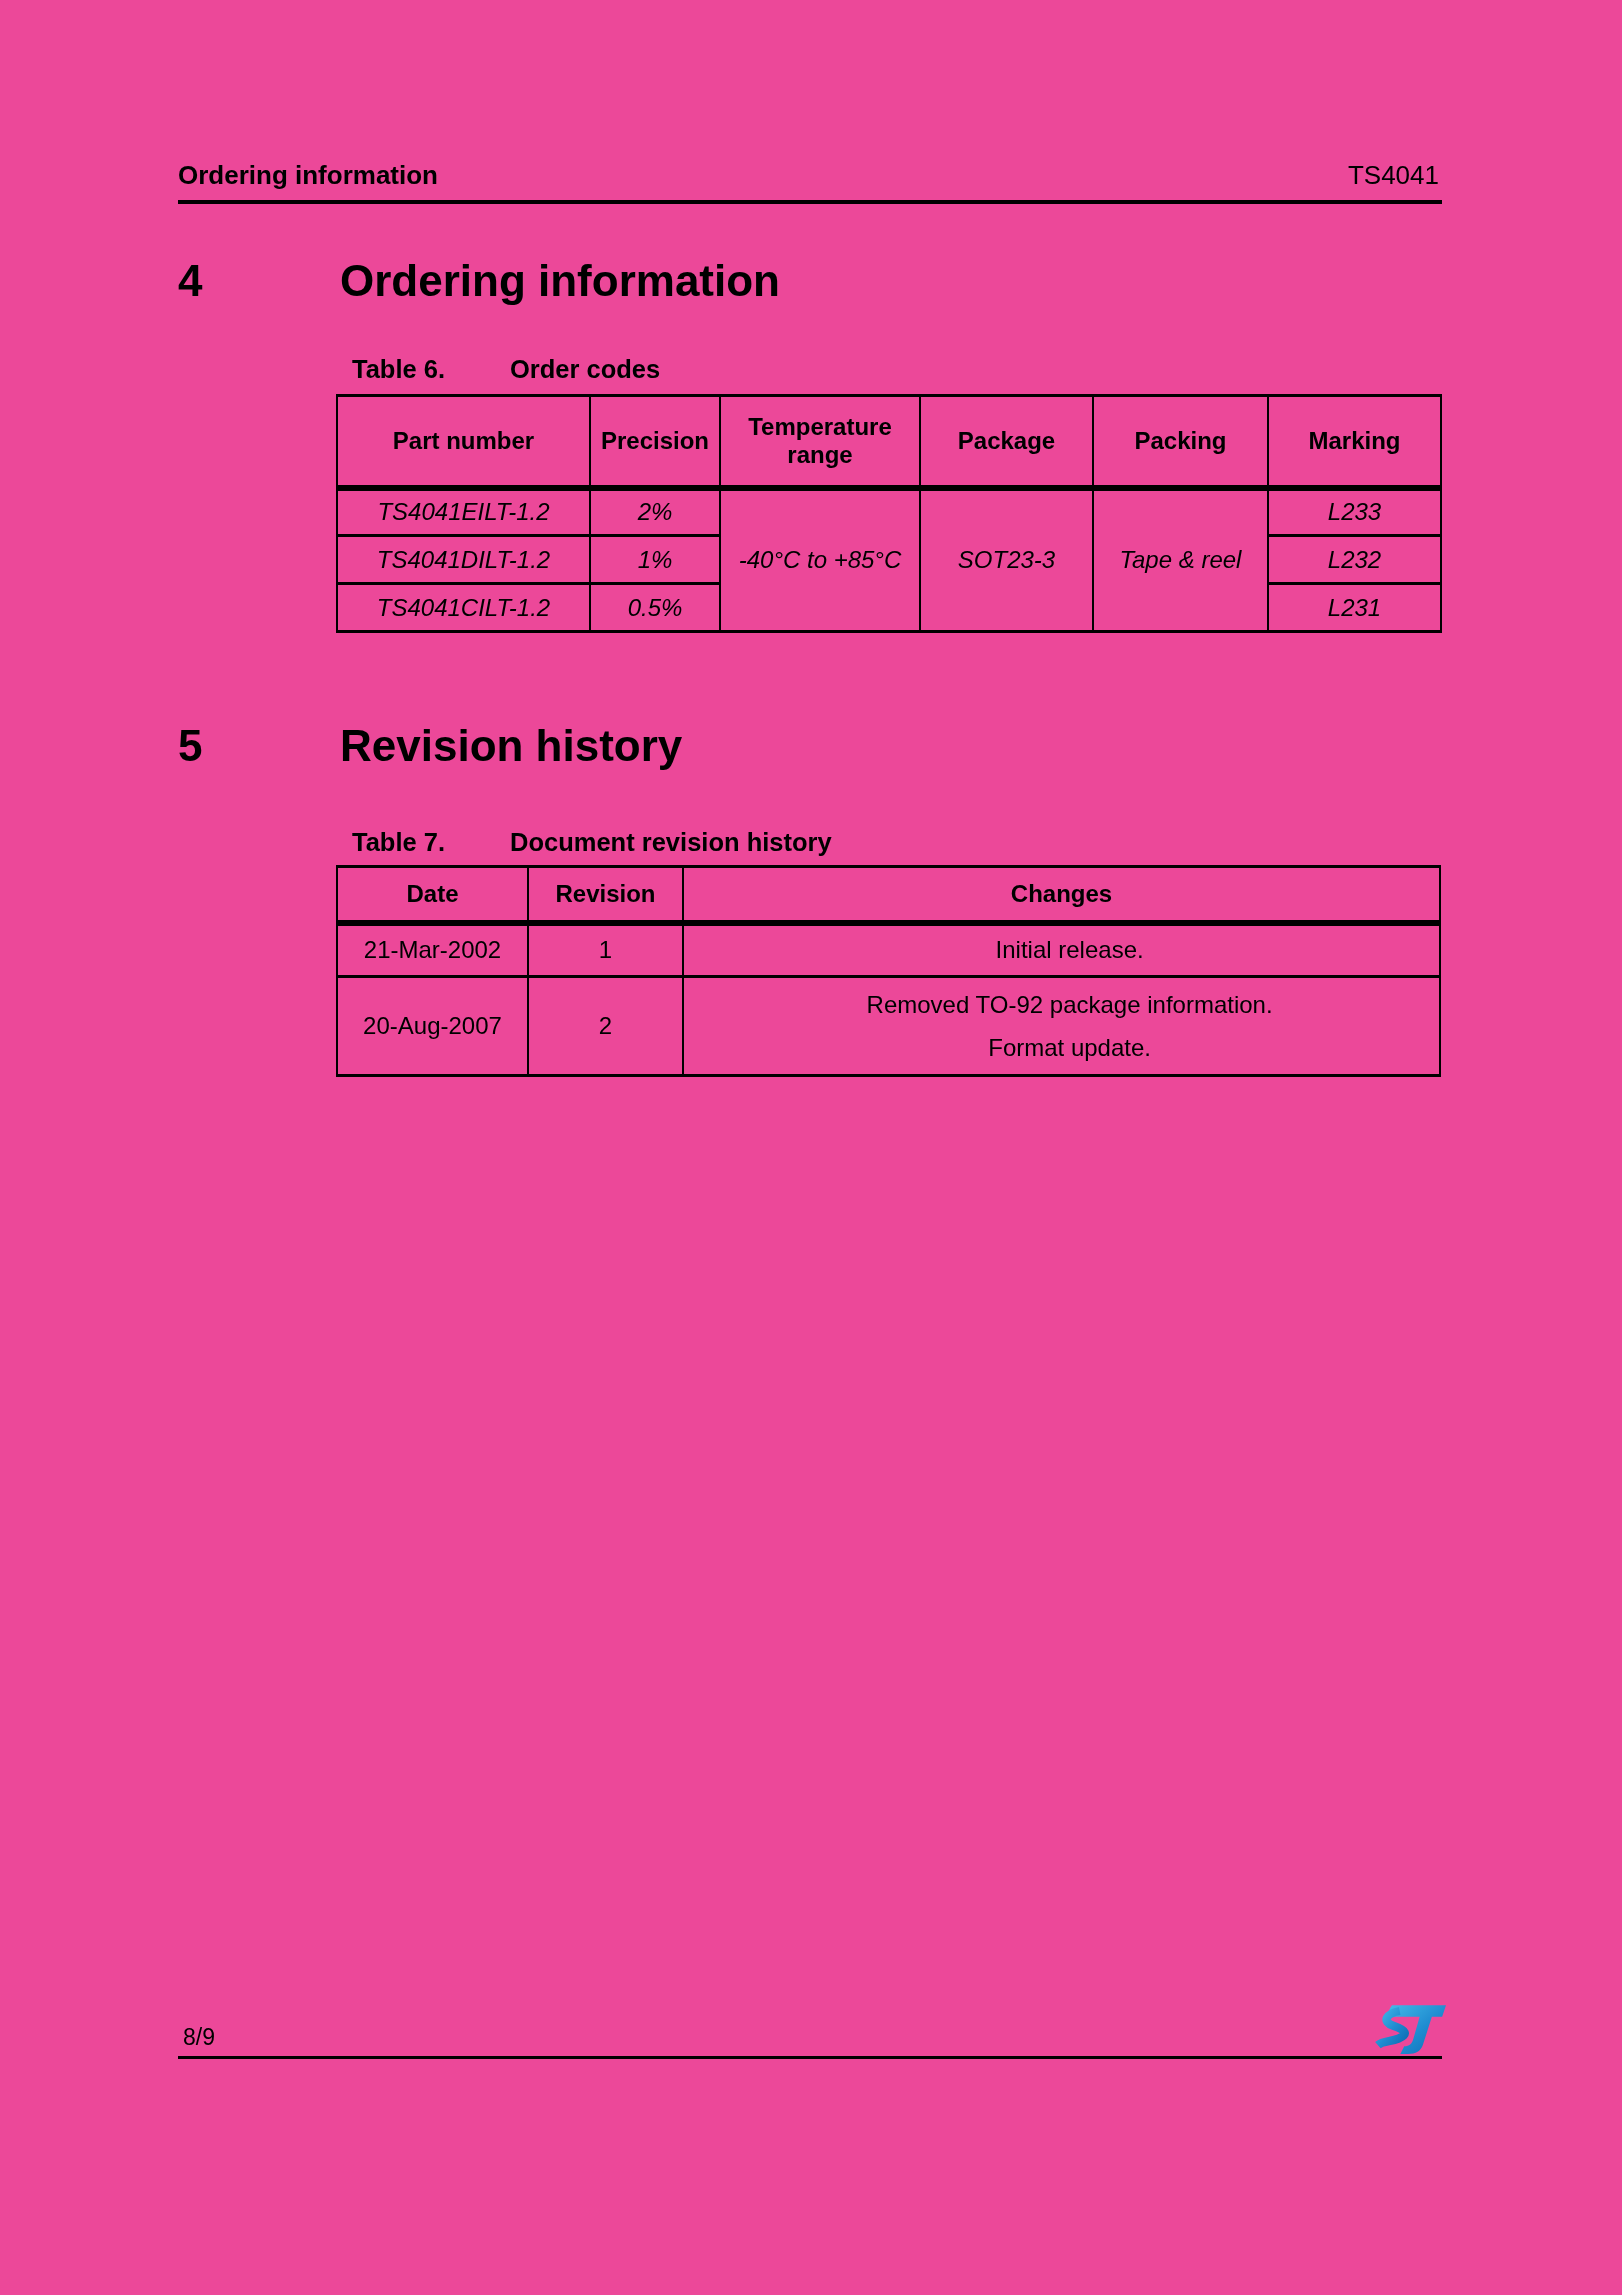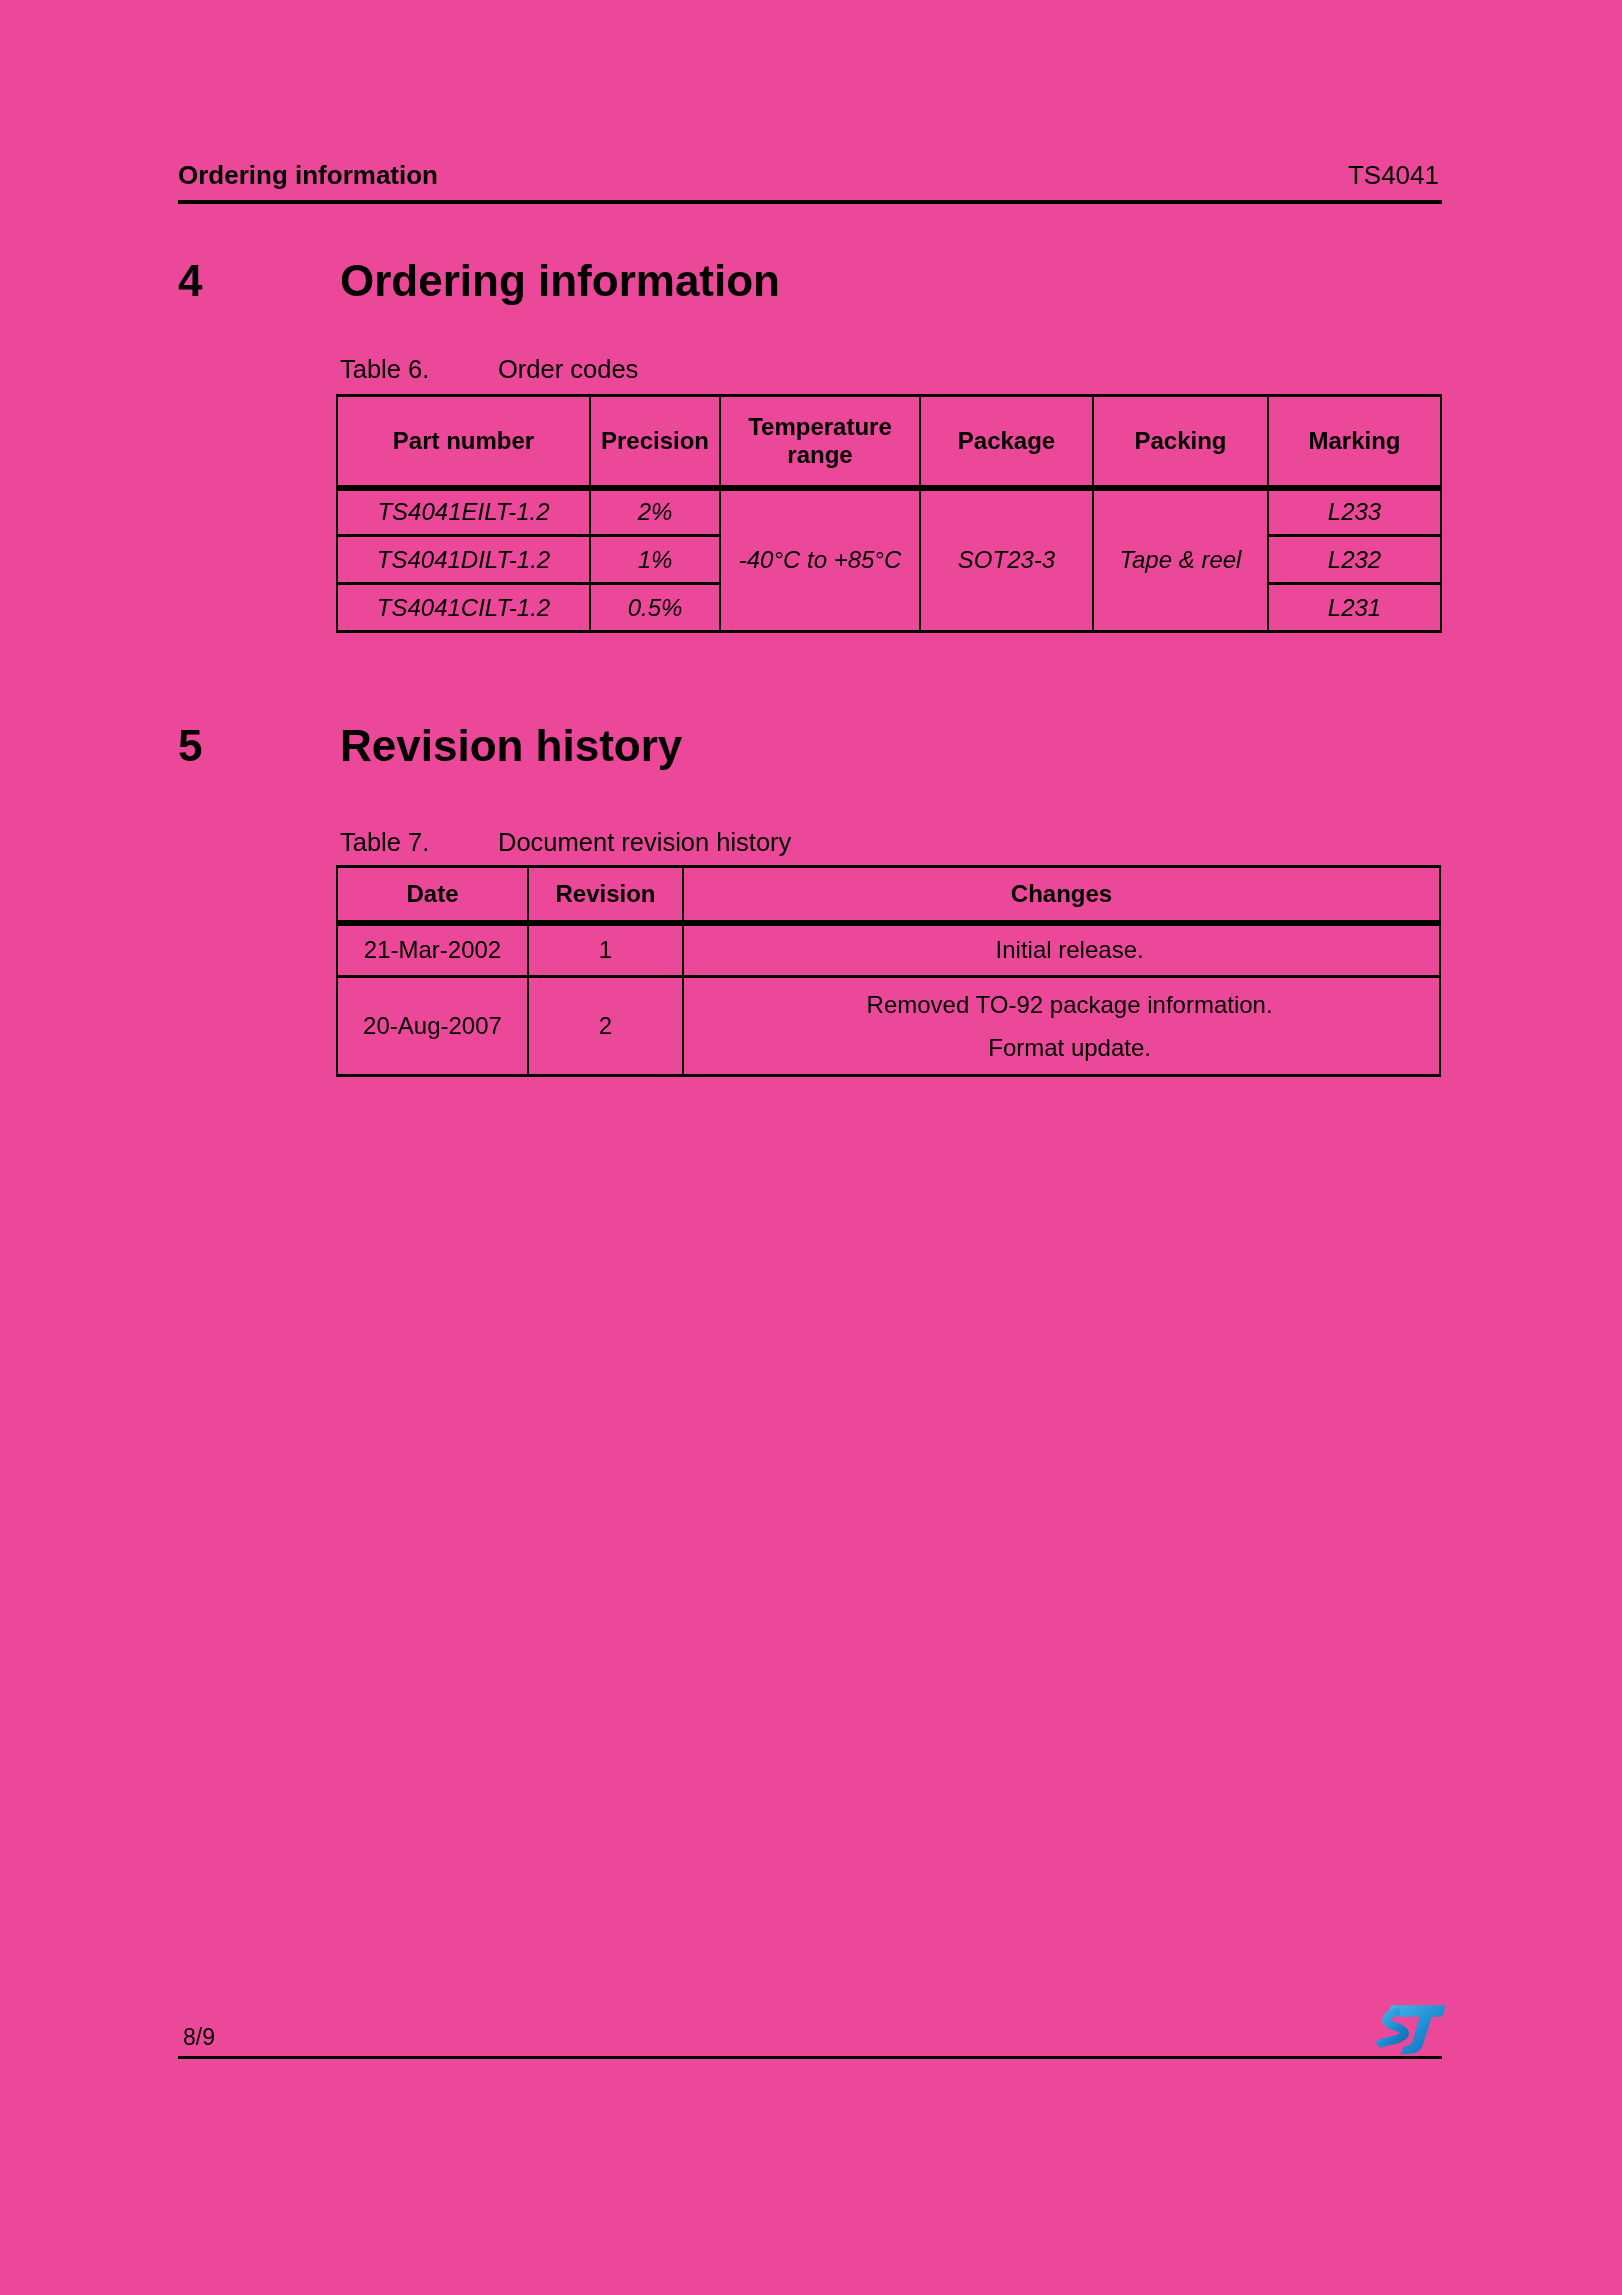--- a/index.html
+++ b/index.html
@@ -35,23 +35,23 @@
     position: absolute; left: 178px;
     display: flex; align-items: baseline;
     font-size: 44px; font-weight: bold; line-height: 1;
   }
   .section-heading .sec-num { width: 162px; flex: 0 0 162px; }
   #section-4 { top: 259px; }
   #section-5 { top: 724px; }
 
   
   .table-caption {
-    position: absolute; left: 340px;
+    position: absolute; left: 352px;
     display: flex; align-items: baseline;
-    font-size: 25.5px; font-weight: normal; line-height: 1;
+    font-size: 25.5px; font-weight: bold; line-height: 1;
   }
   .table-caption .cap-label { width: 158px; flex: 0 0 158px; }
   #caption-table6 { top: 357px; }
   #caption-table7 { top: 830px; }
 
   
   table {
     position: absolute; left: 336px;
     border-collapse: collapse; table-layout: fixed;
     font-size: 24px; line-height: 1.15;

